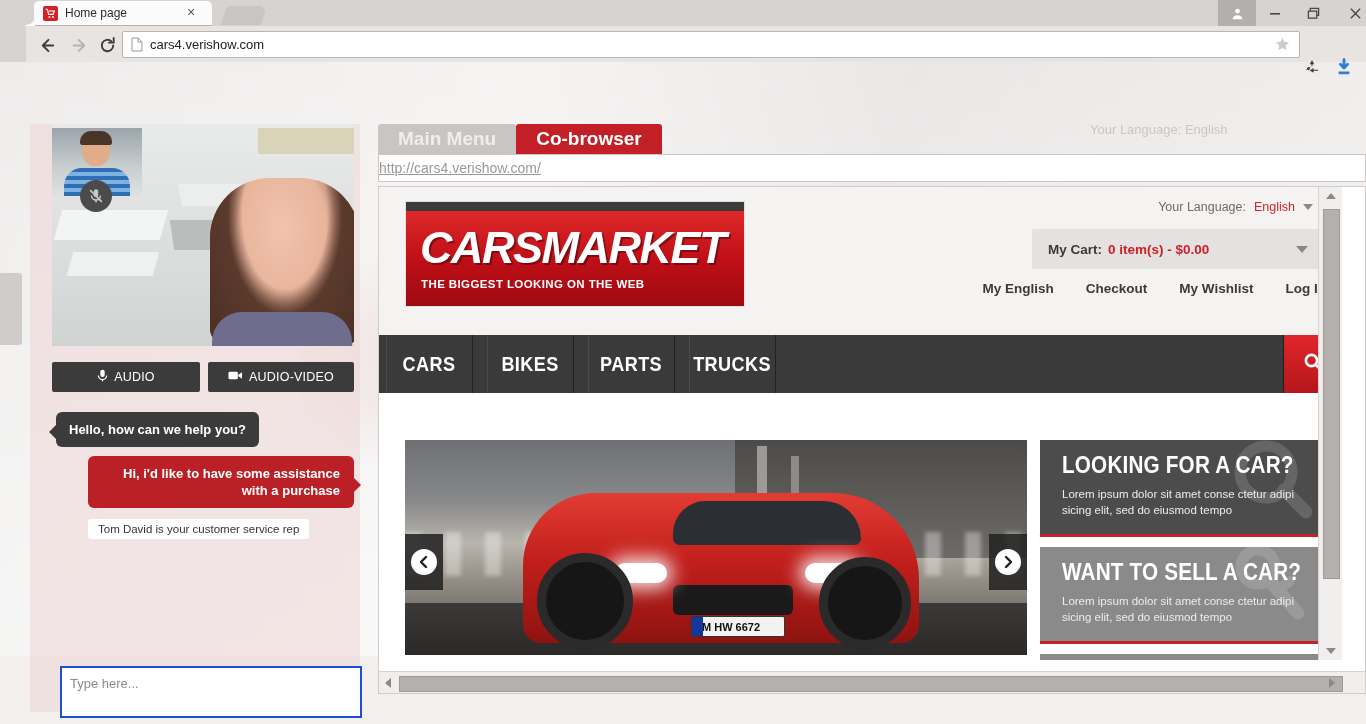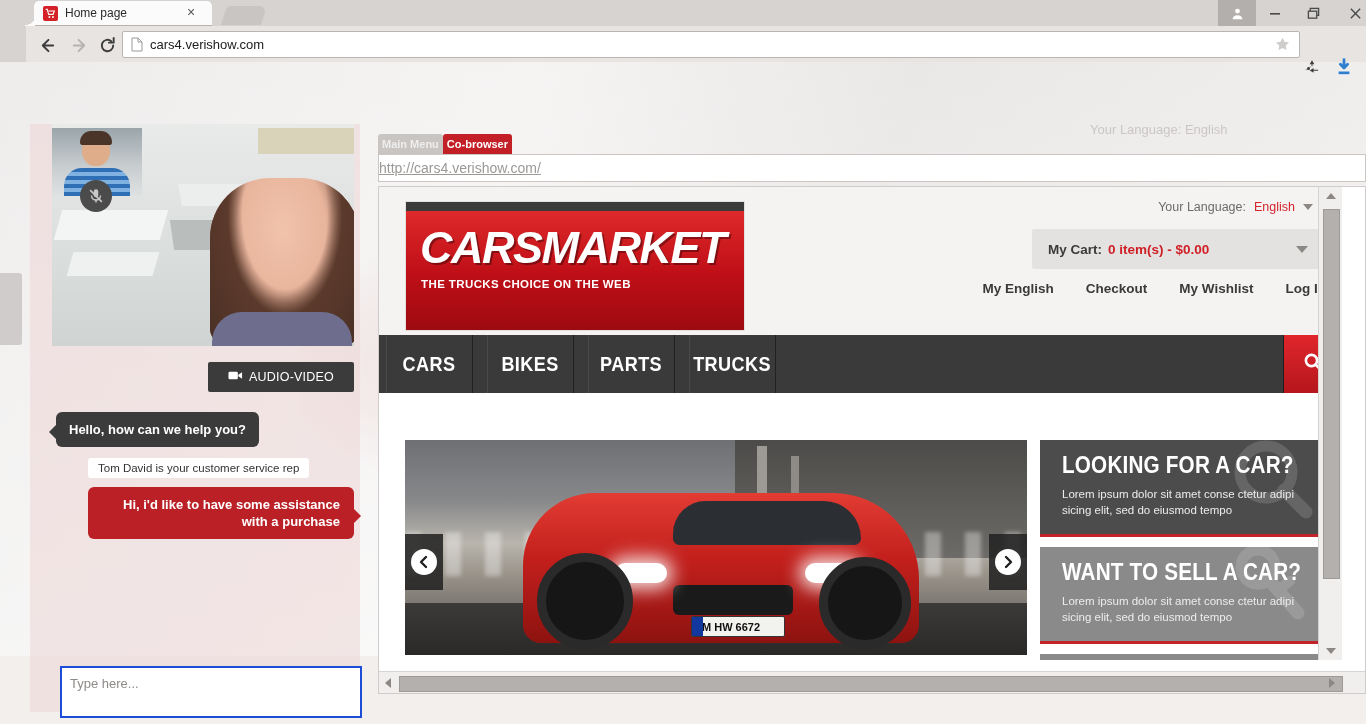--- a/index.html
+++ b/index.html
@@ -159,40 +159,40 @@
   .chat-input{
     position:absolute;left:30px;top:542px;width:302px;height:52px;background:#fff;
     border:2px solid #1d4ed8;box-sizing:border-box;
   }
   .chat-input-text{position:absolute;left:8px;top:8px;font-size:13px;color:#8d8a88;}
 
   
   .cob-col{position:absolute;left:340px;top:0;width:1006px;height:588px;}
   .cob-tabs{position:absolute;left:18px;top:-2px;height:32px;display:flex;align-items:flex-end;}
   .cob-tab{
-    height:20px;padding:0 4px;display:flex;align-items:center;font-size:11px;font-weight:bold;
+    height:30px;padding:0 20px;display:flex;align-items:center;font-size:19px;font-weight:bold;
     border-radius:3px 3px 0 0;
   }
   .cob-tab.inactive{background:#c8c5c3;color:#efeeee;}
   .cob-tab.active{background:#c22026;color:#fff;}
   .cob-urlbar{
     position:absolute;left:18px;top:30px;width:988px;height:28px;background:#fff;
     border:1px solid #c9c6c4;box-sizing:border-box;display:flex;align-items:center;
   }
   .cob-urlbar span{font-size:14px;color:#9b9896;text-decoration:underline;}
 
   .cob-frame{
     position:absolute;left:18px;top:62px;width:988px;height:508px;background:#fff;
     border:1px solid #cfcccb;box-sizing:border-box;overflow:hidden;
   }
   .site{position:absolute;left:0;top:0;width:963px;height:473px;background:#fff;overflow:hidden;}
 
   .site-topbar{position:absolute;left:0;top:0;width:963px;height:148px;background:#f4f3f2;}
   .logo{
-    position:absolute;left:27px;top:15px;width:338px;height:128px;
+    position:absolute;left:27px;top:15px;width:338px;height:104px;
     background:linear-gradient(180deg,#e22d2d 0%,#c00f17 55%,#9e0a11 100%);
     box-shadow:0 0 0 1px rgba(0,0,0,.08);
   }
   .logo-bar{position:absolute;left:0;top:0;width:338px;height:9px;background:#3a3a3a;}
   .logo-text{
     position:absolute;left:14px;top:22px;width:312px;font-style:italic;font-weight:bold;
     font-size:45px;line-height:48px;color:#fff;letter-spacing:-1.5px;
     text-shadow:2px 2px 0 rgba(0,0,0,.35);white-space:nowrap;
   }
   .logo-text .thin{font-weight:bold;}
@@ -432,35 +432,45 @@
             <svg width="18" height="18" viewBox="0 0 20 20">
               <rect x="7.5" y="2.5" width="5" height="9" rx="2.5" fill="#c9c9c9"></rect>
               <path d="M5 9.5a5 5 0 0 0 10 0" stroke="#c9c9c9" stroke-width="1.6" fill="none"></path>
               <rect x="9.2" y="14" width="1.6" height="3.2" fill="#c9c9c9"></rect>
               <path d="M3.5 3.5l13 13" stroke="#c9c9c9" stroke-width="1.8"></path>
             </svg>
           </div>
         </div>
 
         <div class="av-buttons">
+          <div class="av-btn av-audio">
+            <span>
+              <svg width="11" height="13" viewBox="0 0 12 14">
+                  <rect x="3.6" y="0.6" width="4.8" height="8" rx="2.4" fill="#fff"></rect>
+                  <path d="M1.5 7a4.5 4.5 0 0 0 9 0" stroke="#fff" stroke-width="1.4" fill="none"></path>
+                  <rect x="5.3" y="11" width="1.4" height="2.4" fill="#fff"></rect>
+                </svg>
+            </span>
+            <span>AUDIO</span>
+          </div>
           <div class="av-btn av-video">
             <span>
               <svg width="15" height="11" viewBox="0 0 16 11">
                   <rect x="0.5" y="1.5" width="10" height="8" rx="1.4" fill="#fff"></rect>
                   <path d="M11 4.6l4-2.6v7l-4-2.6z" fill="#fff"></path>
                 </svg>
             </span>
             <span>AUDIO-VIDEO</span>
           </div>
         </div>
 
         <div class="chat-log">
           <div class="bubble agent">Hello, how can we help you?</div>
+          <div><span class="bubble user">Hi, i'd like to have some assistance with a purchase</span></div>
           <div><span class="sysline">Tom David is your customer service rep</span></div>
-          <div><span class="bubble user">Hi, i'd like to have some assistance with a purchase</span></div>
         </div>
 
         <div class="chat-input">
           <div class="chat-input-text">Type here...</div>
         </div>
 
       </div>
 
       <div class="cob-col">
         <div class="cob-tabs">
@@ -471,21 +481,21 @@
           <span>http://cars4.verishow.com/</span>
         </div>
 
         <div class="cob-frame">
           <div class="site">
 
             <div class="site-topbar">
               <div class="logo">
                 <div class="logo-bar"></div>
                 <div class="logo-text"><span>CARS</span><span class="thin">MARKET</span></div>
-                <div class="logo-tag">THE TRUCKS CHOICE ON THE WEB</div>
+                <div class="logo-tag">THE BIGGEST LOOKING ON THE WEB</div>
               </div>
 
               <div class="lang-row">
                 <span>Your Language:</span>
                 <span class="lang-val">English</span>
                 <span class="caret"></span>
                 <span class="lang-div"></span>
               </div>
 
               <div class="cart">

